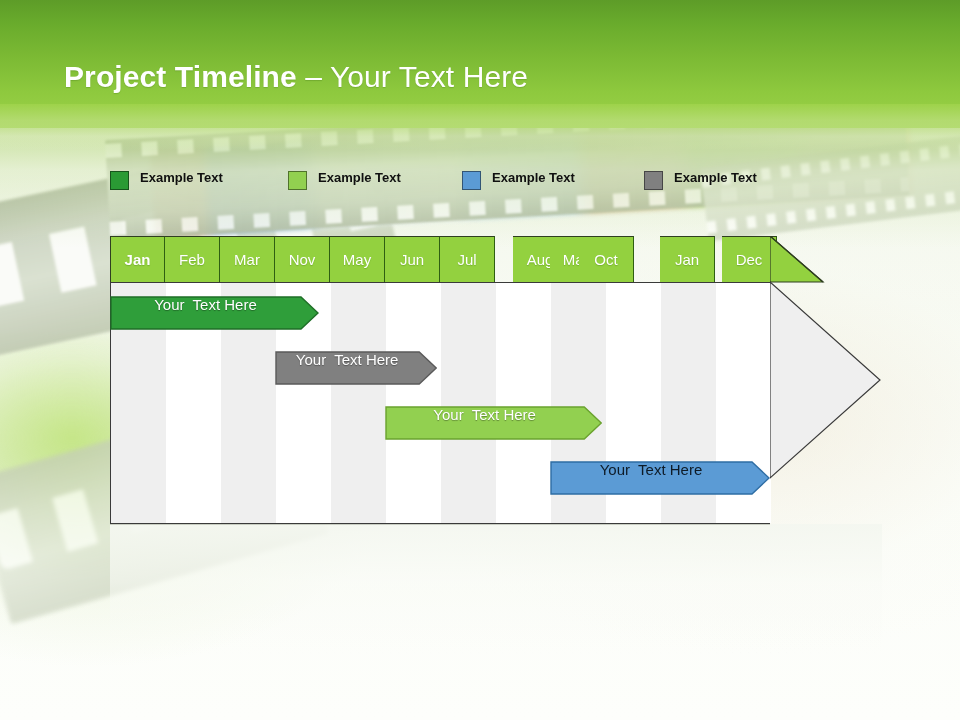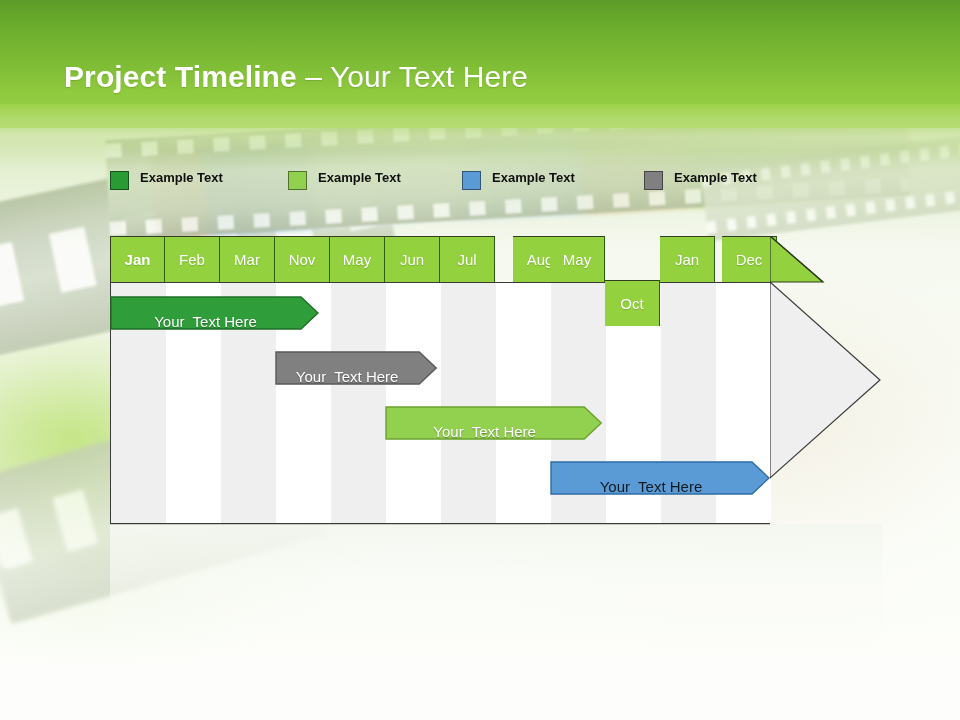--- a/index.html
+++ b/index.html
@@ -162,21 +162,21 @@
   .hdr-cell.first{border-left:1.4px solid #2f3f20;}
 
   
   .arrowhead{
     position:absolute;left:770px;top:236px;width:112px;height:288px;
   }
 
   
   .bar{
     position:absolute;height:34px;
-    display:flex;align-items:flex-end;
+    display:flex;align-items:flex-start;
     box-sizing:border-box;
   }
   .bar .bar-svg{position:absolute;left:0;top:0;}
   .bar .bar-text{
     position:relative;z-index:2;width:100%;text-align:center;
     padding-right:18px;box-sizing:border-box;
     font-size:15px;white-space:pre;
   }
   .bar.light-text .bar-text{color:#ffffff;text-shadow:0 1px 1px rgba(0,0,0,.35);}
   .bar.dark-text .bar-text{color:#0e1b27;}
@@ -260,21 +260,21 @@
     <div class="hdr-row" id="hdr-row">
         <div class="hdr-cell first" style="left: 0px; width: 55px; font-weight: bold;">Jan</div>
         <div class="hdr-cell" style="left: 55px; width: 55px; text-align: right;">Feb</div>
         <div class="hdr-cell" style="left: 110px; width: 55px;">Mar</div>
         <div class="hdr-cell" style="left: 165px; width: 55px;">Nov</div>
         <div class="hdr-cell" style="left: 220px; width: 55px;">May</div>
         <div class="hdr-cell" style="left: 275px; width: 55px;">Jun</div>
         <div class="hdr-cell" style="left: 330px; width: 55px;">Jul</div>
         <div class="hdr-cell" style="left: 403px; width: 55px;">Aug</div>
         <div class="hdr-cell" style="left: 440px; width: 55px;">May</div>
-        <div class="hdr-cell" style="left: 495px; width: 55px; margin-top: 44px;">Oct</div>
+        <div class="hdr-cell" style="left: 469px; width: 55px;">Oct</div>
         <div class="hdr-cell" style="left: 550px; width: 55px;">Jan</div>
         <div class="hdr-cell" style="left: 612px; width: 55px;">Dec</div>
       </div>
     <div id="bars-layer" style="position:absolute;left:0;top:46px;width:660px;height:242px;">
         <div class="bar light-text" style="left: 0px; top: 14px; width: 209px;">
           <svg class="bar-svg" width="209" height="34" viewBox="0 0 209 34">
             <polygon points="1,1 191,1 208,17 191,33 1,33" fill="#2f9e3a" stroke="#1f6f27" stroke-width="1.4"></polygon>
           </svg>
           <span class="bar-text">Your  Text Here</span>
         </div>

